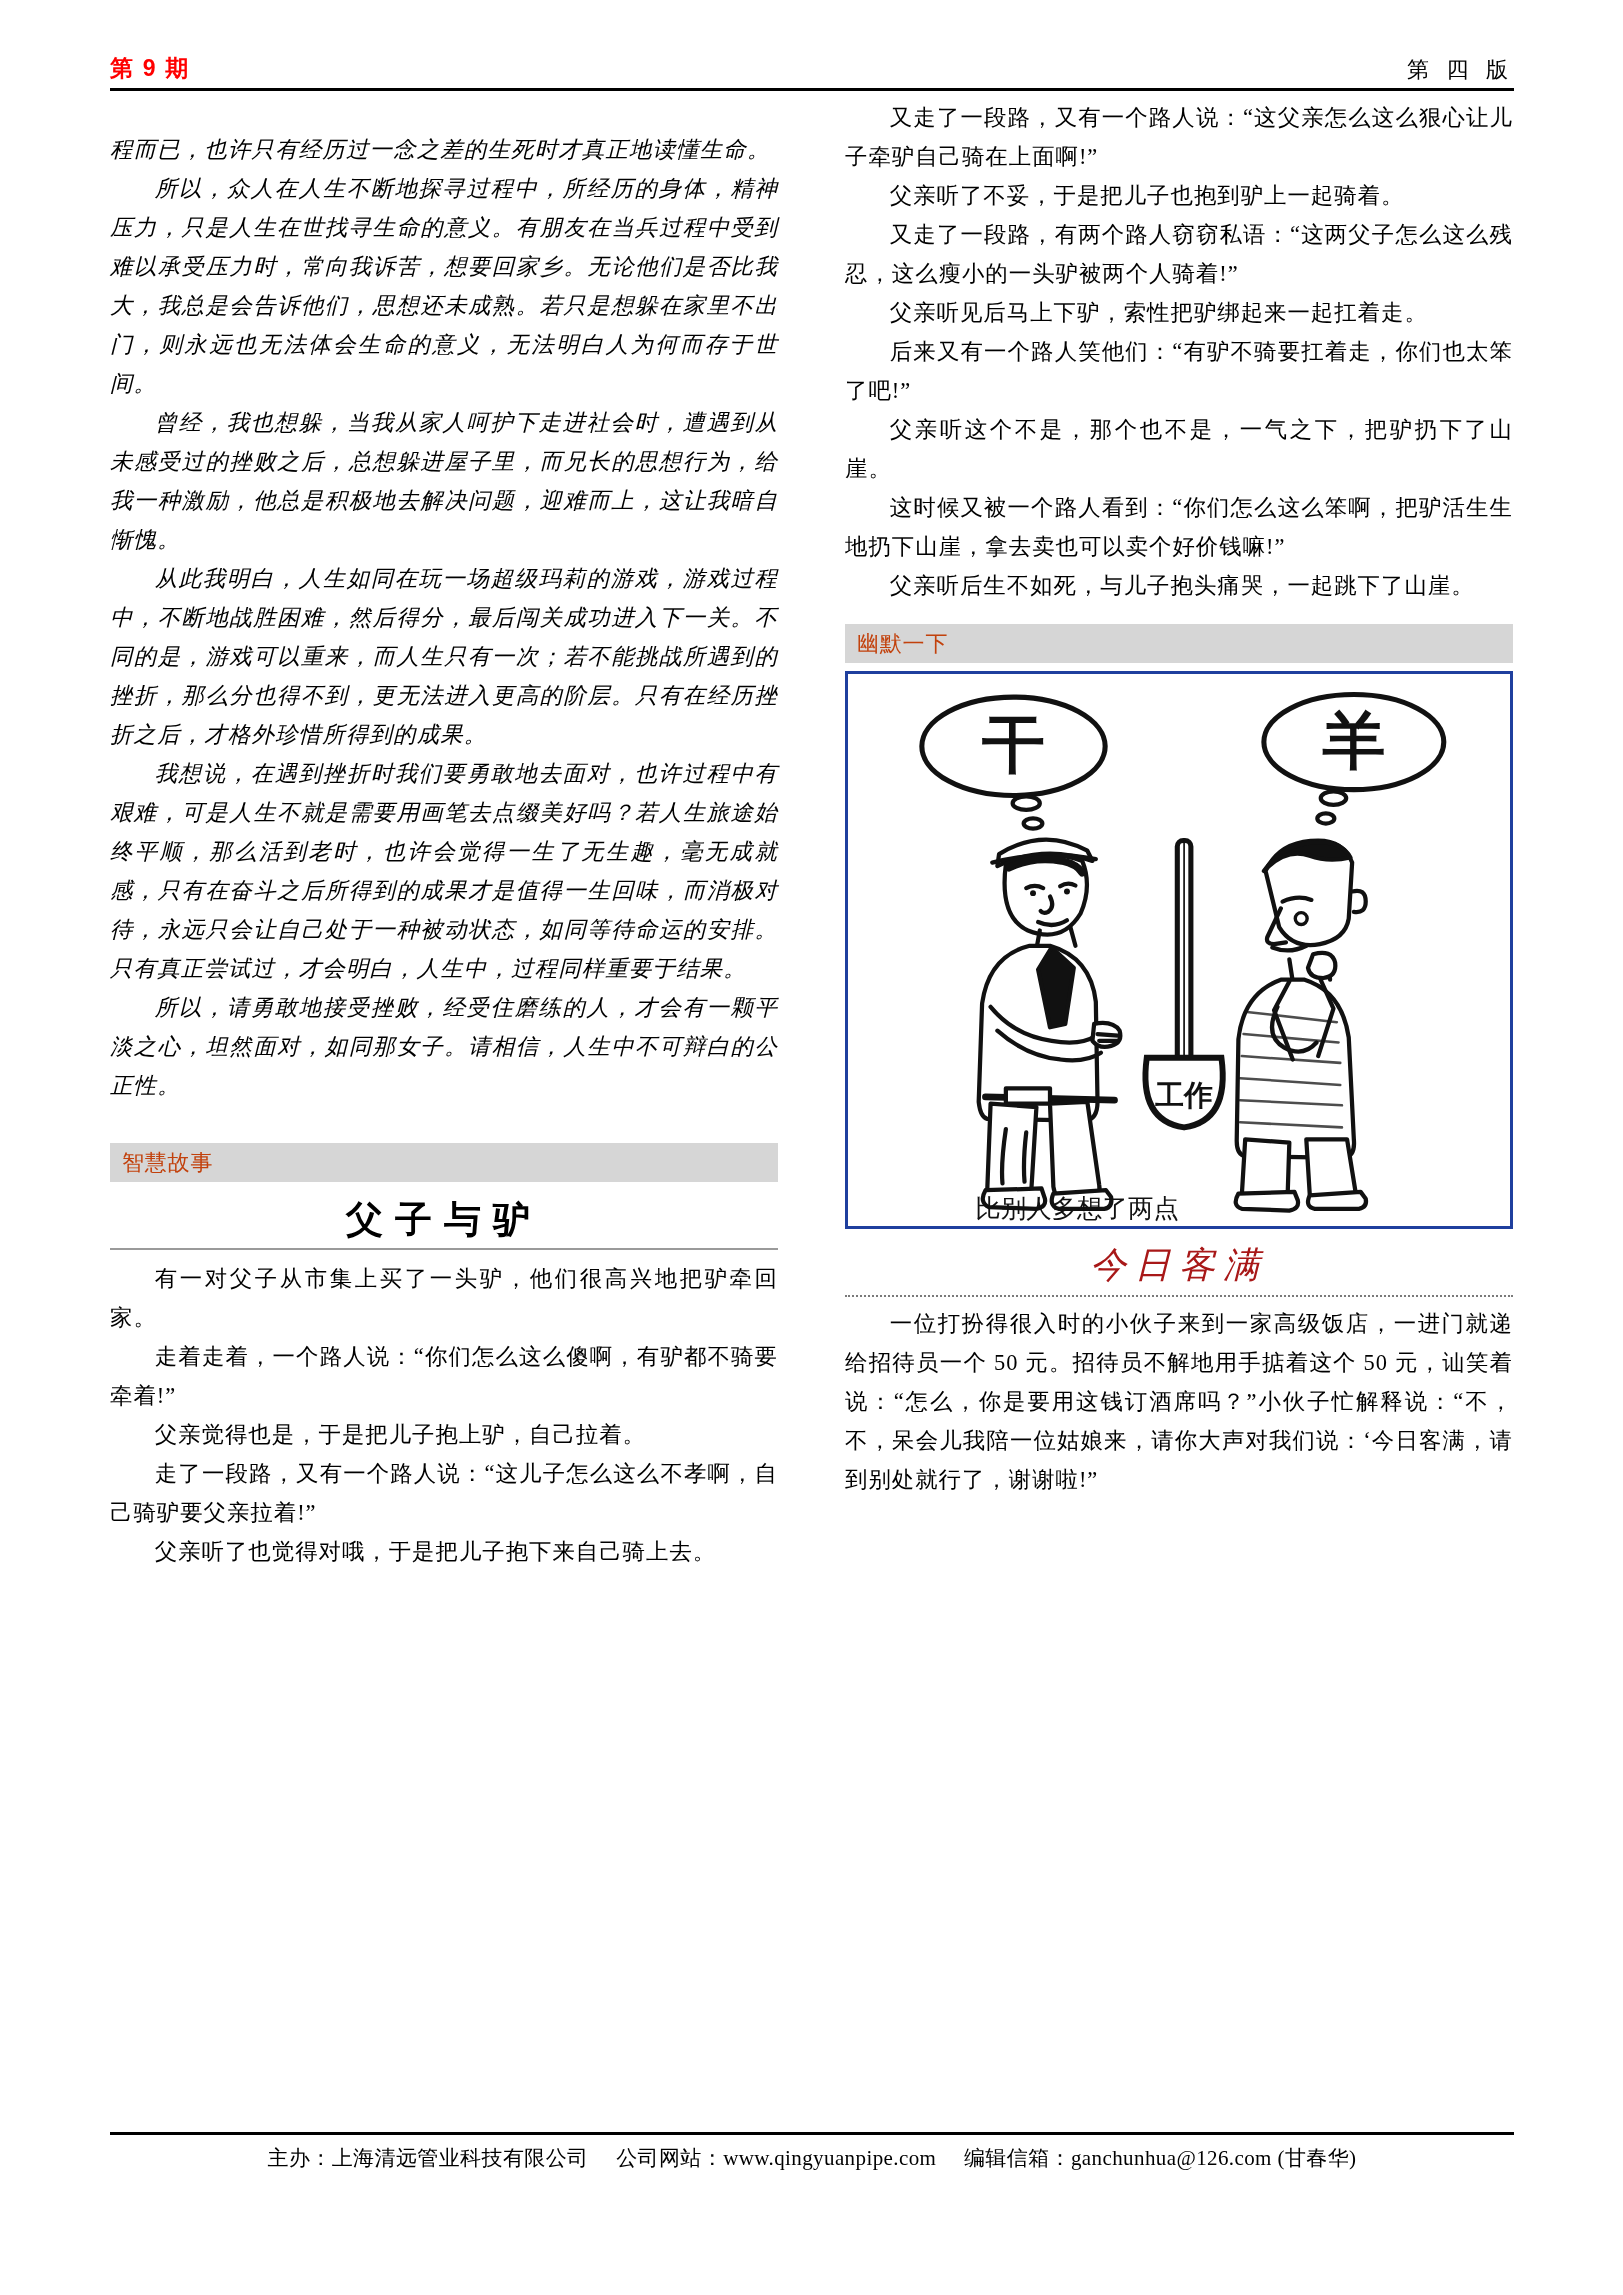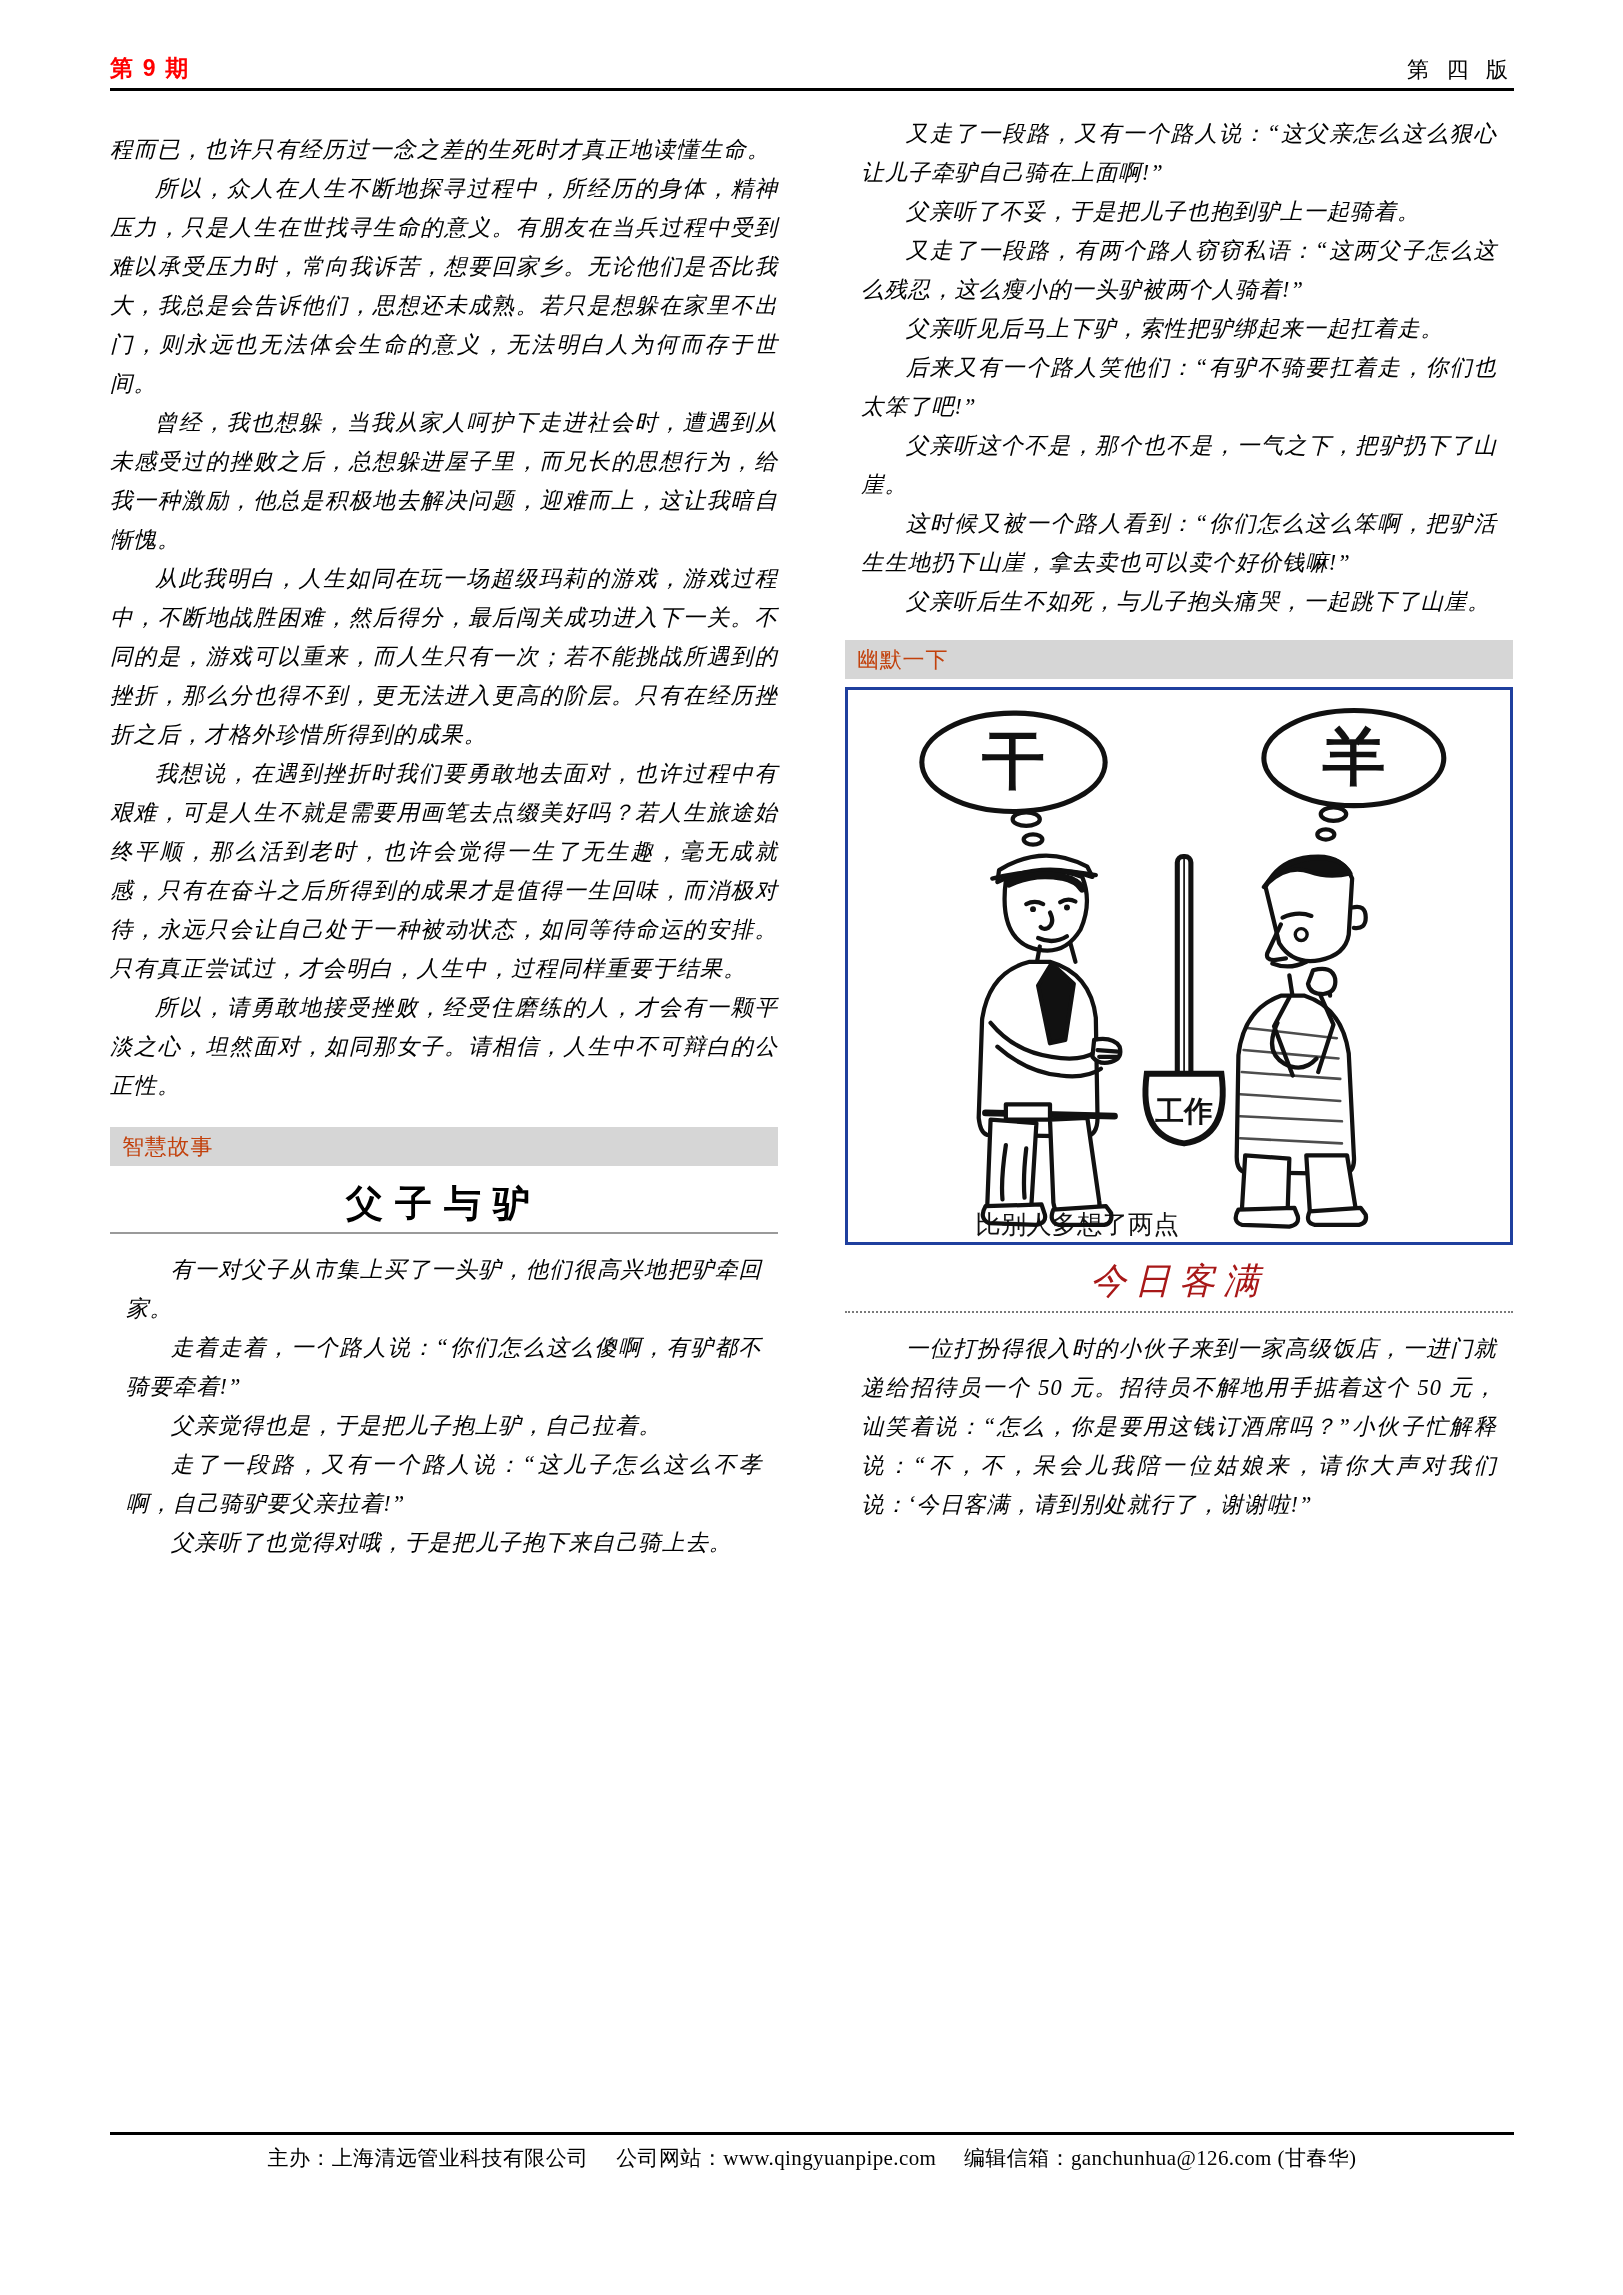--- a/index.html
+++ b/index.html
@@ -86,22 +86,21 @@
   .hand p.noindent { text-indent: 0; margin-top: 32px; }
 
   
   .kai {
     font-family: "Liberation Serif", "DejaVu Serif", serif;
     font-size: 22.4px;
     line-height: 39px;
     letter-spacing: 1px;
     text-align: justify;
     text-justify: inter-character;
-    margin: 16px;
-    font-style: italic;
+    margin: 0;
   }
   .kai p { margin: 0; text-indent: 2em; }
 
   
   .enlighten {
     font-family: "Liberation Serif", "DejaVu Serif", serif;
     font-weight: bold;
     font-size: 24px;
     line-height: 38px;
     letter-spacing: 0.4px;
@@ -209,21 +208,21 @@
 
     <div class="hand">
       <p class="noindent">程而已，也许只有经历过一念之差的生死时才真正地读懂生命。</p>
       <p>所以，众人在人生不断地探寻过程中，所经历的身体，精神压力，只是人生在世找寻生命的意义。有朋友在当兵过程中受到难以承受压力时，常向我诉苦，想要回家乡。无论他们是否比我大，我总是会告诉他们，思想还未成熟。若只是想躲在家里不出门，则永远也无法体会生命的意义，无法明白人为何而存于世间。</p>
       <p>曾经，我也想躲，当我从家人呵护下走进社会时，遭遇到从未感受过的挫败之后，总想躲进屋子里，而兄长的思想行为，给我一种激励，他总是积极地去解决问题，迎难而上，这让我暗自惭愧。</p>
       <p>从此我明白，人生如同在玩一场超级玛莉的游戏，游戏过程中，不断地战胜困难，然后得分，最后闯关成功进入下一关。不同的是，游戏可以重来，而人生只有一次；若不能挑战所遇到的挫折，那么分也得不到，更无法进入更高的阶层。只有在经历挫折之后，才格外珍惜所得到的成果。</p>
       <p>我想说，在遇到挫折时我们要勇敢地去面对，也许过程中有艰难，可是人生不就是需要用画笔去点缀美好吗？若人生旅途始终平顺，那么活到老时，也许会觉得一生了无生趣，毫无成就感，只有在奋斗之后所得到的成果才是值得一生回味，而消极对待，永远只会让自己处于一种被动状态，如同等待命运的安排。只有真正尝试过，才会明白，人生中，过程同样重要于结果。</p>
       <p>所以，请勇敢地接受挫败，经受住磨练的人，才会有一颗平淡之心，坦然面对，如同那女子。请相信，人生中不可辩白的公正性。</p>
     </div>
 
-    <div class="banner" style="margin-top:22px;">智慧故事</div>
+    <div class="banner" style="margin-top:38px;">智慧故事</div>
 
     <div class="art-title">父子与驴</div>
     <div class="title-rule"></div>
 
     <div class="kai">
       <p>有一对父子从市集上买了一头驴，他们很高兴地把驴牵回家。</p>
       <p>走着走着，一个路人说：“你们怎么这么傻啊，有驴都不骑要牵着!”</p>
       <p>父亲觉得也是，于是把儿子抱上驴，自己拉着。</p>
       <p>走了一段路，又有一个路人说：“这儿子怎么这么不孝啊，自己骑驴要父亲拉着!”</p>
       <p>父亲听了也觉得对哦，于是把儿子抱下来自己骑上去。</p>

